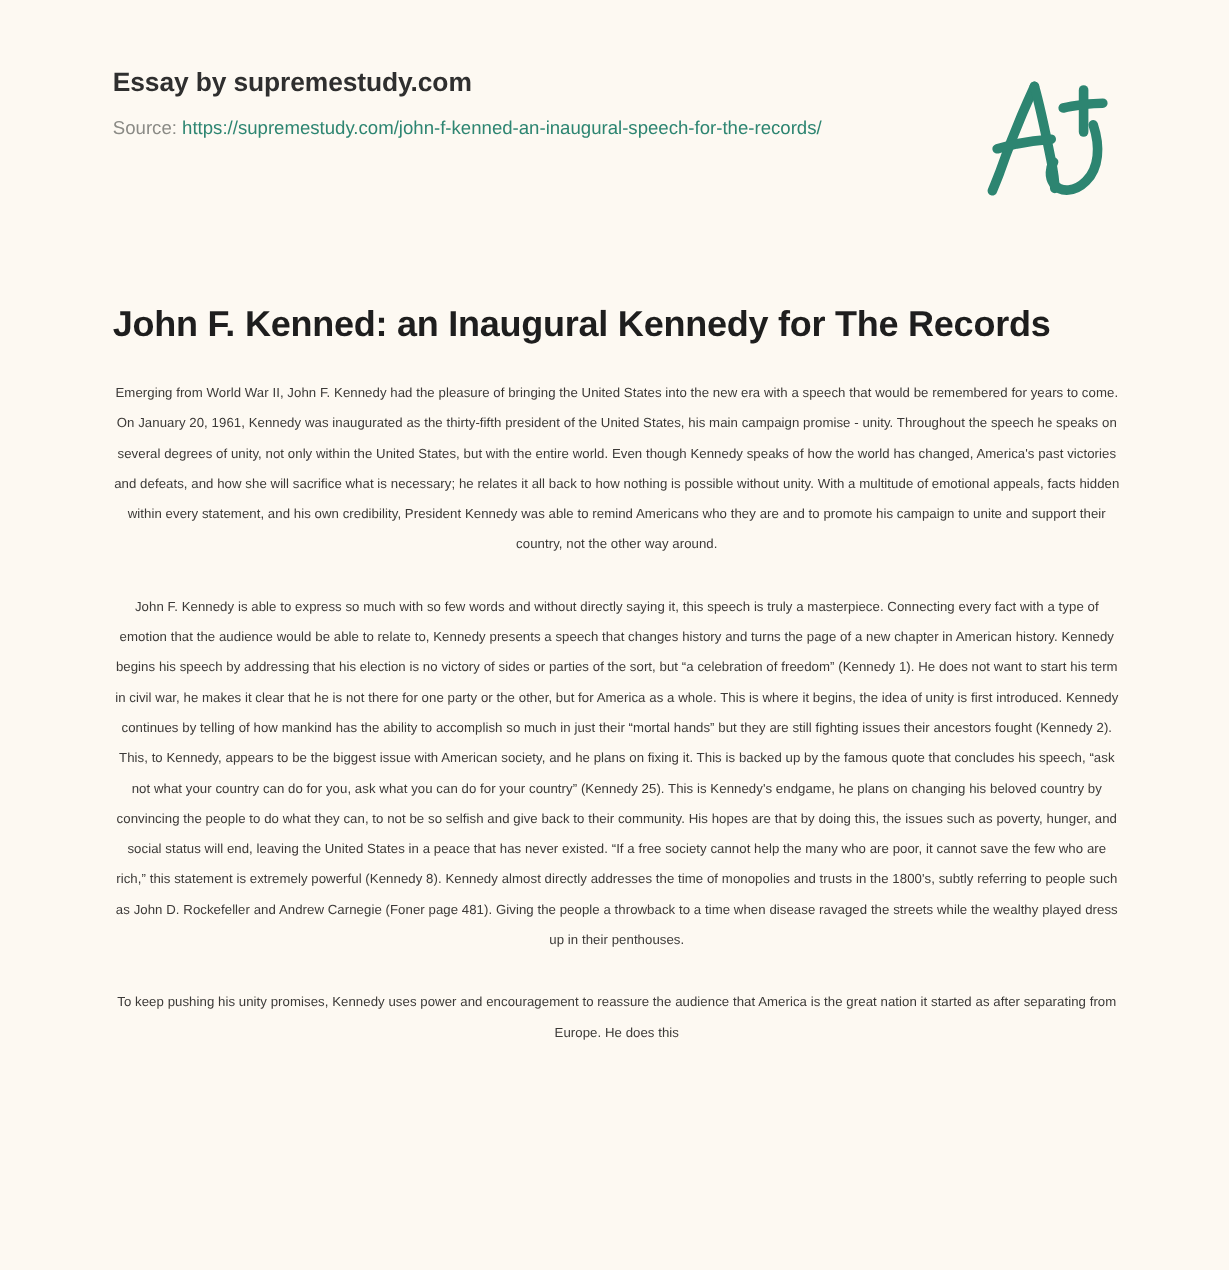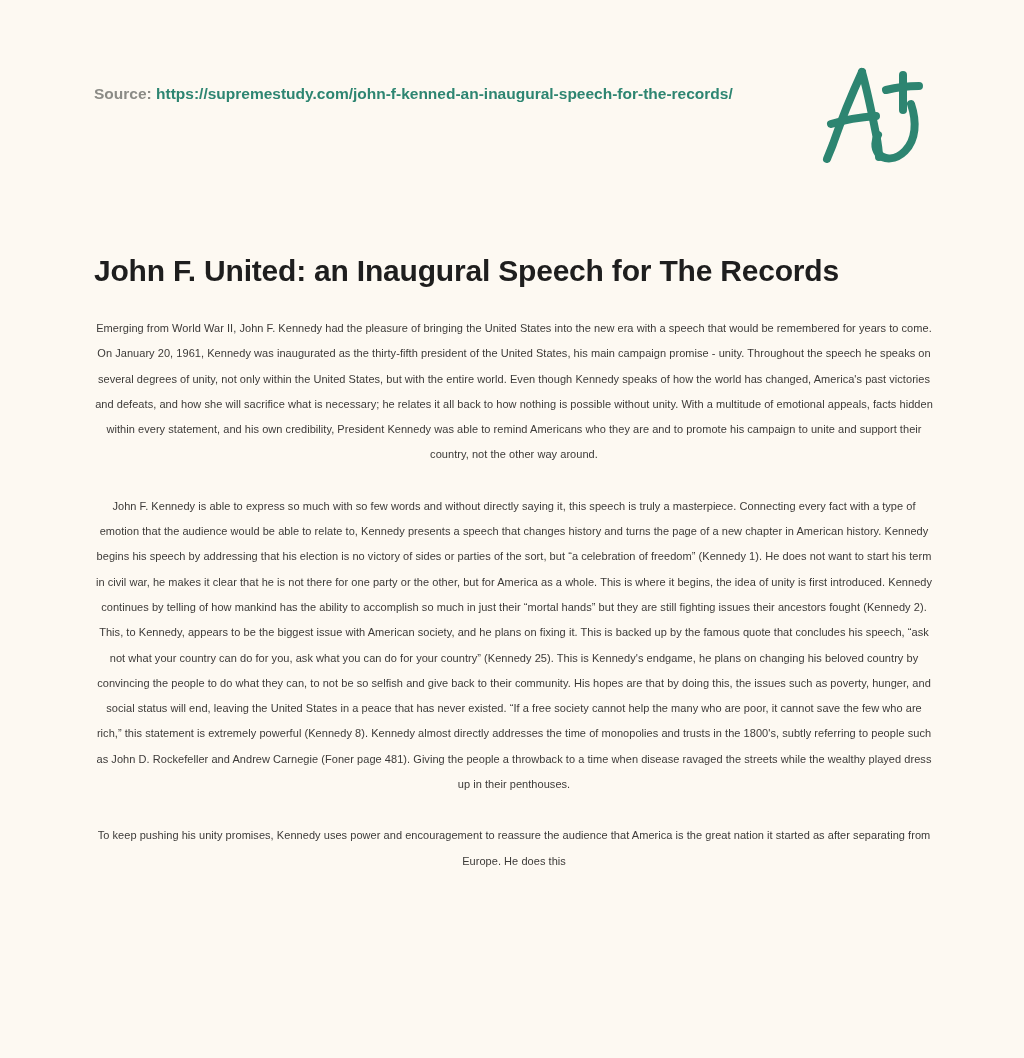--- a/index.html
+++ b/index.html
@@ -34,26 +34,25 @@
   .byline {
     font-size: 22px;
     font-weight: bold;
     color: #2f2f2f;
     letter-spacing: -0.1px;
     line-height: 1.2;
     margin: 0;
   }
 
   .source-line {
-    margin-top: 28px;
+    margin-top: 16px;
     font-size: 15.5px;
     line-height: 1.3;
     color: #8b8b86;
     white-space: nowrap;
-    font-weight: bold;
   }
   .source-label {
     color: #8b8b86;
   }
   .source-url {
     color: #2d8571;
     text-decoration: none;
     cursor: pointer;
   }
 
@@ -104,20 +103,21 @@
   .body-copy p:last-child {
     margin-bottom: 16px;
   }
 </style>
 </head>
 <body>
 
 <div class="page">
 
   <div class="header">
+    <div class="byline">Essay by supremestudy.com</div>
     <div class="source-line">
       <span class="source-label">Source:</span>
       <span class="source-url">https://supremestudy.com/john-f-kenned-an-inaugural-speech-for-the-records/</span>
     </div>
   </div>
 
   <div class="logo">
     <svg viewBox="0 0 130 120" xmlns="http://www.w3.org/2000/svg" aria-hidden="true">
       <g fill="none" stroke="#2d8571" stroke-linecap="round" stroke-linejoin="round">
 
@@ -129,21 +129,21 @@
 
         <path d="M97 23 C97 34 97 48 97 58" stroke-width="8"></path>
 
         <path d="M80 38 C88 36 104 34 113 34" stroke-width="8"></path>
 
         <path d="M105 52 C111 70 110 88 99 99 C90 108 78 109 72 101 C68 95 69 88 72 83" stroke-width="8"></path>
       </g>
     </svg>
   </div>
 
-  <h1 class="doc-title">John F. United: an Inaugural Speech for The Records</h1>
+  <h1 class="doc-title">John F. Kenned: an Inaugural Kennedy for The Records</h1>
 
   <div class="body-copy">
     <p>Emerging from World War II, John F. Kennedy had the pleasure of bringing the United States into the new era with a speech that would be remembered for years to come. On January 20, 1961, Kennedy was inaugurated as the thirty-fifth president of the United States, his main campaign promise - unity. Throughout the speech he speaks on several degrees of unity, not only within the United States, but with the entire world. Even though Kennedy speaks of how the world has changed, America's past victories and defeats, and how she will sacrifice what is necessary; he relates it all back to how nothing is possible without unity. With a multitude of emotional appeals, facts hidden within every statement, and his own credibility, President Kennedy was able to remind Americans who they are and to promote his campaign to unite and support their country, not the other way around.</p>
     <p>John F. Kennedy is able to express so much with so few words and without directly saying it, this speech is truly a masterpiece. Connecting every fact with a type of emotion that the audience would be able to relate to, Kennedy presents a speech that changes history and turns the page of a new chapter in American history. Kennedy begins his speech by addressing that his election is no victory of sides or parties of the sort, but “a celebration of freedom” (Kennedy 1). He does not want to start his term in civil war, he makes it clear that he is not there for one party or the other, but for America as a whole. This is where it begins, the idea of unity is first introduced. Kennedy continues by telling of how mankind has the ability to accomplish so much in just their “mortal hands” but they are still fighting issues their ancestors fought (Kennedy 2). This, to Kennedy, appears to be the biggest issue with American society, and he plans on fixing it. This is backed up by the famous quote that concludes his speech, “ask not what your country can do for you, ask what you can do for your country” (Kennedy 25). This is Kennedy's endgame, he plans on changing his beloved country by convincing the people to do what they can, to not be so selfish and give back to their community. His hopes are that by doing this, the issues such as poverty, hunger, and social status will end, leaving the United States in a peace that has never existed. “If a free society cannot help the many who are poor, it cannot save the few who are rich,” this statement is extremely powerful (Kennedy 8). Kennedy almost directly addresses the time of monopolies and trusts in the 1800's, subtly referring to people such as John D. Rockefeller and Andrew Carnegie (Foner page 481). Giving the people a throwback to a time when disease ravaged the streets while the wealthy played dress up in their penthouses.</p>
     <p>To keep pushing his unity promises, Kennedy uses power and encouragement to reassure the audience that America is the great nation it started as after separating from Europe. He does this</p>
   </div>
 
 </div>
 
 </body></html>

